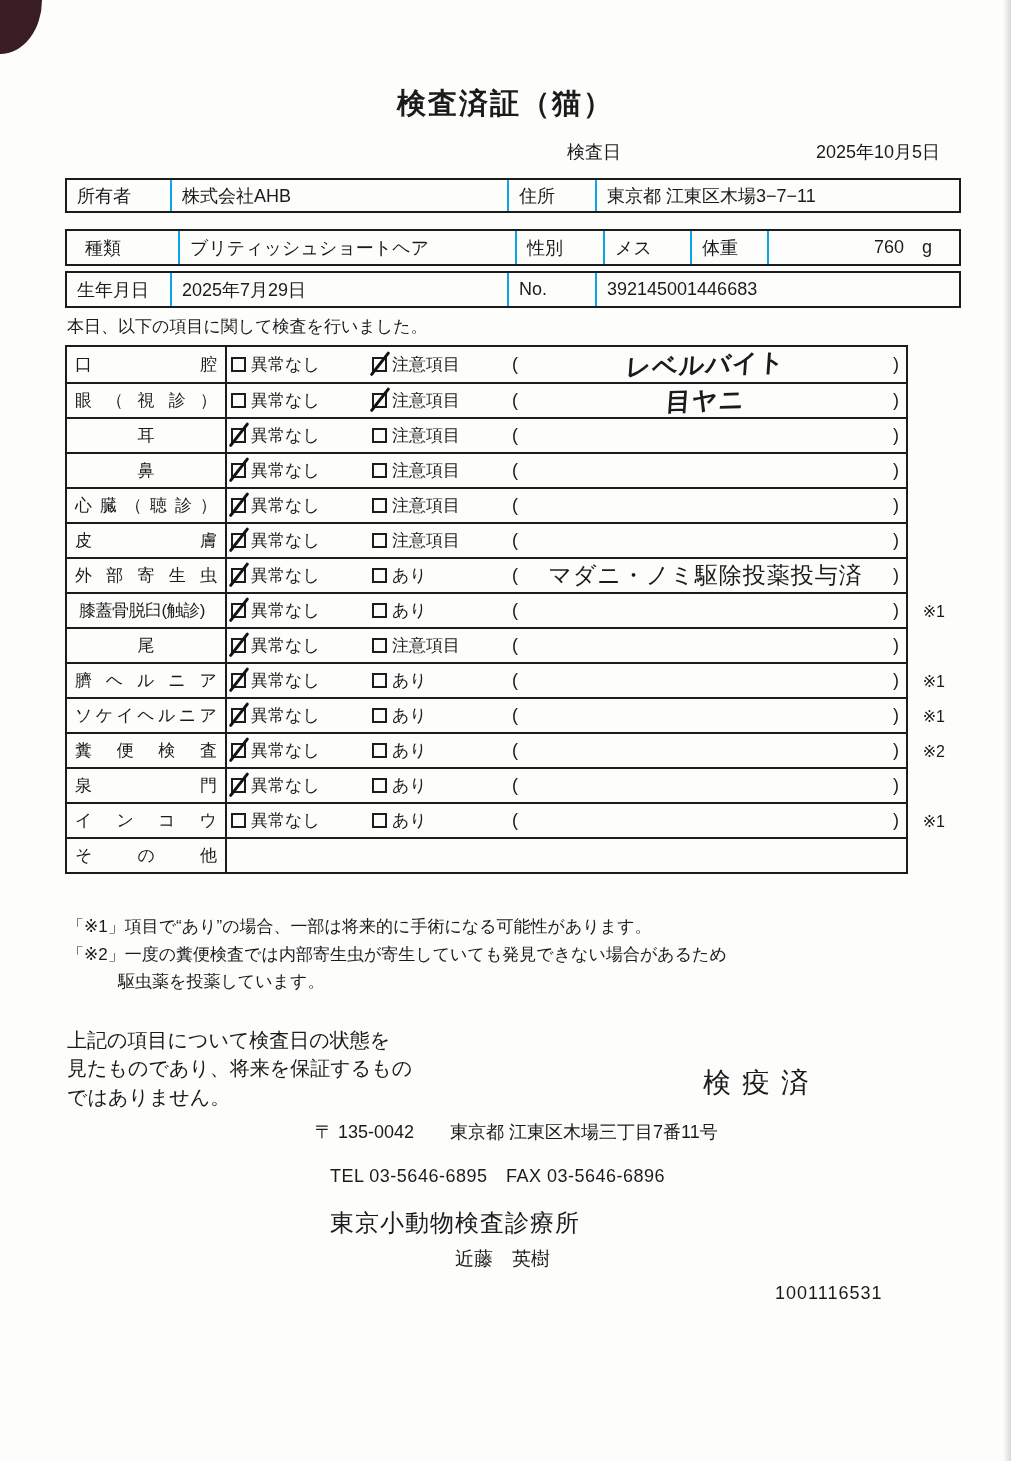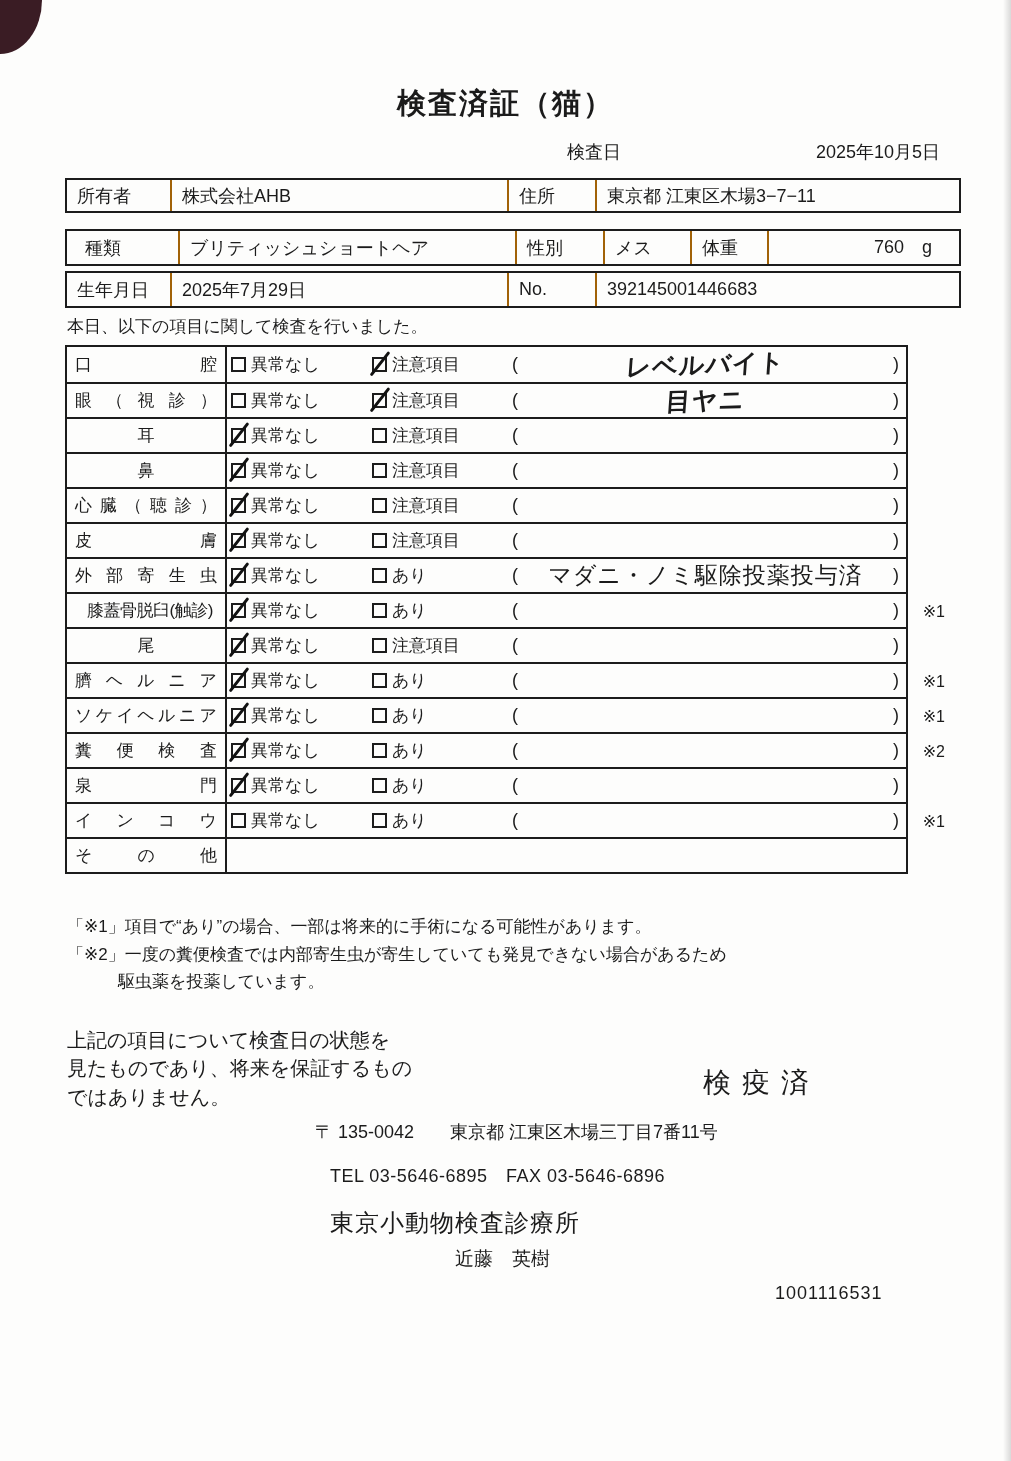--- a/index.html
+++ b/index.html
@@ -17,34 +17,34 @@
 
   .date-row { position:absolute; top:140px; left:567px; right:71px;
     display:flex; justify-content:space-between; font-size:18px; }
 
   .htable { position:absolute; left:65px; width:896px; display:grid;
     border:2px solid #1c1c1c; background:#fdfdfc; }
   .owner-table { top:178px; height:35px; grid-template-columns:103px 337px 88px 347px; }
   .animal-row1 { top:229px; height:37px; grid-template-columns:103px 337px 88px 87px 77px 179px;padding-left:8px; }
   .animal-row2 { top:271px; height:37px; grid-template-columns:103px 337px 88px 347px; }
   .hcell { display:flex; align-items:center; padding:0 10px; font-size:18px; overflow:hidden; white-space:nowrap; }
-  .hcell + .hcell { border-left:2px solid #a16207; }
+  .hcell + .hcell { border-left:2px solid #0ea5e9; }
   .hcell.weight { justify-content:flex-end; gap:18px; padding-right:14px; }
 
   .statement { position:absolute; top:315px; left:67px; font-size:17px; }
 
   .inspection { position:absolute; top:345px; left:65px; width:843px;
     border:2px solid #1c1c1c; background:#fdfdfc; }
   .irow { display:flex; height:35px; position:relative; align-items:stretch; }
   .irow + .irow { border-top:2px solid #1c1c1c; }
   .lcell { width:160px; flex:0 0 160px; border-right:2px solid #1c1c1c;
     display:flex; align-items:center; padding:0 8px; font-size:17px; white-space:nowrap; }
   .lcell.spread { justify-content:space-between; }
   .lcell.center { justify-content:center; }
-  .lcell.plain { padding:0 20px; letter-spacing:-0.5px;text-align:right; }
+  .lcell.plain { padding:0 12px; letter-spacing:-0.5px;text-align:right; }
   .rcell { flex:1 1 auto; display:flex; align-items:center; font-size:17px; min-width:0; }
   .check { display:flex; align-items:center;text-align:right; }
   .check.c0 { width:145px; flex:0 0 145px; padding-left:4px; }
   .check.c1 { width:137px; flex:0 0 137px; }
   .cb { width:15px; height:15px; border:2px solid #1c1c1c; margin-right:5px;
     position:relative; flex:0 0 auto; background:#fdfdfc; }
   .cb.checked::after { content:""; position:absolute; left:50%; top:50%;
     width:3px; height:30px; background:#121212; border-radius:2px;
     transform:translate(-50%,-54%) rotate(38deg); }
   .paren { flex:1 1 auto; display:flex; align-items:center; padding:0 7px 0 3px; min-width:0; }

